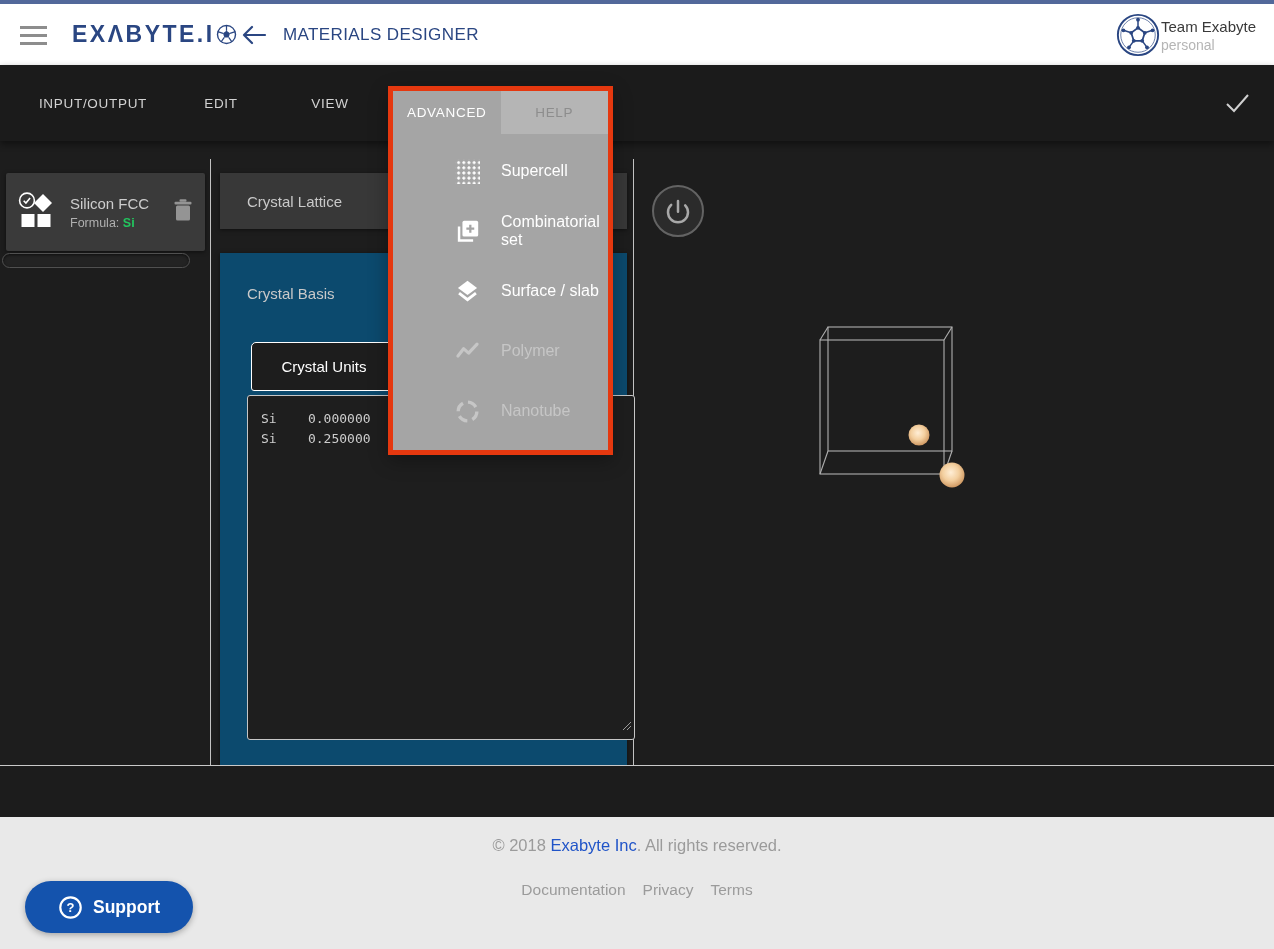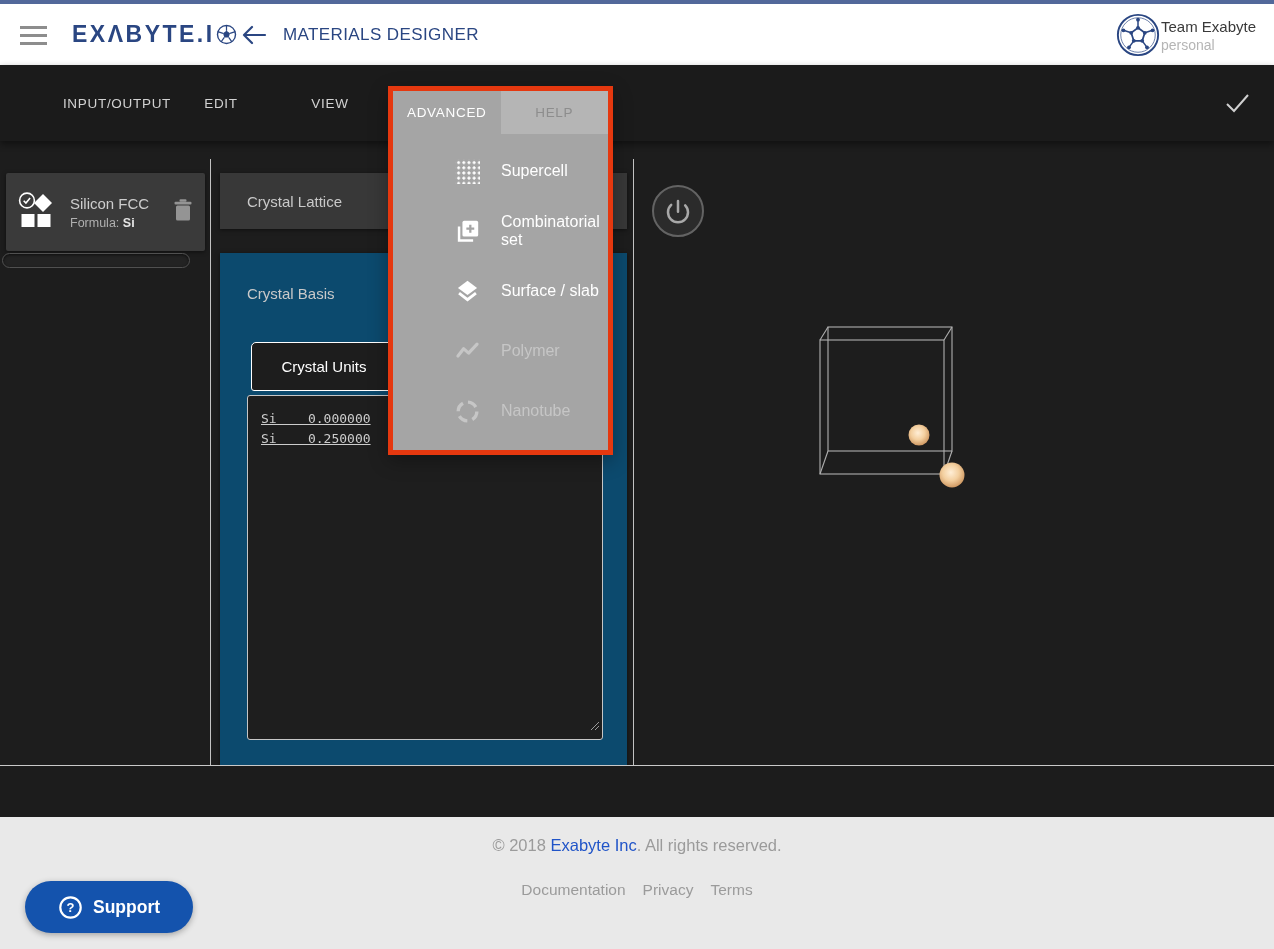--- a/index.html
+++ b/index.html
@@ -18,53 +18,53 @@
                color:#2a4682; font-size:17px; font-weight:500; letter-spacing:.4px; }
   .account { position:absolute; right:18px; top:8px; display:flex; align-items:center; gap:0; cursor:pointer; }
   .account-text .account-name { font-size:15px; color:#3a3a3a; font-weight:500; }
   .account-text .account-type { font-size:14px; color:#b5b5b5; margin-top:2px; }
 
   
   .menubar { position:relative; height:76px; background:#1b1b1b; box-shadow:0 3px 7px rgba(0,0,0,.45); }
   .menu-tab { position:absolute; top:0; height:76px; width:110px; display:flex; align-items:center;
               justify-content:center; color:#d2d2d2; font-size:13.5px; letter-spacing:.7px;
               font-weight:500; cursor:pointer; }
-  .t0 { left:38px;margin-left:24px; } .t1 { left:166px; } .t2 { left:275px; }
+  .t0 { left:38px; } .t1 { left:166px; } .t2 { left:275px; }
   .menubar-check { position:absolute; right:24px; top:27px; cursor:pointer; }
 
   
   .main { position:absolute; top:159px; left:0; width:1274px; height:624px; display:flex; background:#1d1d1d; }
   .sidebar { width:211px; border-right:1px solid #c2c2c2; position:relative; }
   .middle  { width:423px; border-right:1px solid #c2c2c2; position:relative; }
   .viewer  { flex:1; position:relative; cursor:grab; }
 
   .material-card { position:absolute; left:6px; top:14px; width:199px; height:78px; background:#3a3a3a;
                    border-radius:2px; display:flex; align-items:center; box-shadow:0 1px 4px rgba(0,0,0,.5); cursor:pointer; }
   .material-icon { position:relative; width:37px; height:40px; margin-left:12px; flex:none; }
   .material-text { margin-left:15px; flex:1; }
   .material-name { color:#cdcdcd; font-size:15px; }
   .material-formula { color:#b0b0b0; font-size:12.5px; margin-top:4px; }
-  .material-formula b { color:#e5e5e5; }
+  .material-formula b { color:#22c55e; }
   .trash-btn { margin-right:12px; cursor:pointer; flex:none; }
   .sidebar-scrollbar { position:absolute; left:2px; top:94px; width:188px; height:15px; border-radius:8px;
                        background:#232323; border:1px solid #505050; box-shadow:inset 0 1px 3px rgba(0,0,0,.6); cursor:pointer; }
 
   .panel-lattice { position:absolute; left:9px; top:14px; width:407px; height:56px; background:#383838;
                    display:flex; align-items:center; padding-left:27px; color:#c9c9c9; font-size:15px;
                    box-shadow:0 1px 4px rgba(0,0,0,.5); }
   .panel-basis { position:absolute; left:9px; top:94px; width:407px; height:523px; background:#0c4a6e;
                  box-shadow:0 1px 4px rgba(0,0,0,.5); }
   .basis-title { position:absolute; left:27px; top:32px; color:#c9c9c9; font-size:15px; }
   .basis-tab { position:absolute; left:31px; top:89px; width:146px; height:49px; border:1.5px solid #ffffff;
                border-radius:5px 5px 3px 3px; background:#1d1d1d; color:#ffffff; font-size:15px;
                display:flex; align-items:center; justify-content:center; cursor:pointer; z-index:1; }
-  .basis-editor { position:absolute; left:27px; top:142px; width:356px; height:345px; background:#1e1e1e;
+  .basis-editor { position:absolute; left:27px; top:142px; width:388px; height:345px; background:#1e1e1e;
                   border:1px solid #c6c6c6; border-radius:3px; color:#cdcdcd; cursor:text;
                   font-family:"DejaVu Sans Mono","Liberation Mono",monospace; font-size:13px;
-                  line-height:20px; padding:13px 0 0 13px;text-decoration:underline; }
+                  line-height:20px; padding:13px 0 0 13px; }
   .basis-editor .code-line { white-space:pre; }
   .resize-grip { position:absolute; right:2px; bottom:2px; cursor:nwse-resize; }
 
   .power-btn { position:absolute; left:18px; top:26px; width:52px; height:52px; border-radius:50%;
                background:#2b2b2b; border:2px solid #636363; display:flex; align-items:center;
                justify-content:center; cursor:pointer; }
   .scene { position:absolute; left:0; top:0; width:100%; height:100%; }
 
   
   .bottomstrip { position:absolute; top:765px; left:0; width:1274px; height:52px; background:#1c1c1c;

